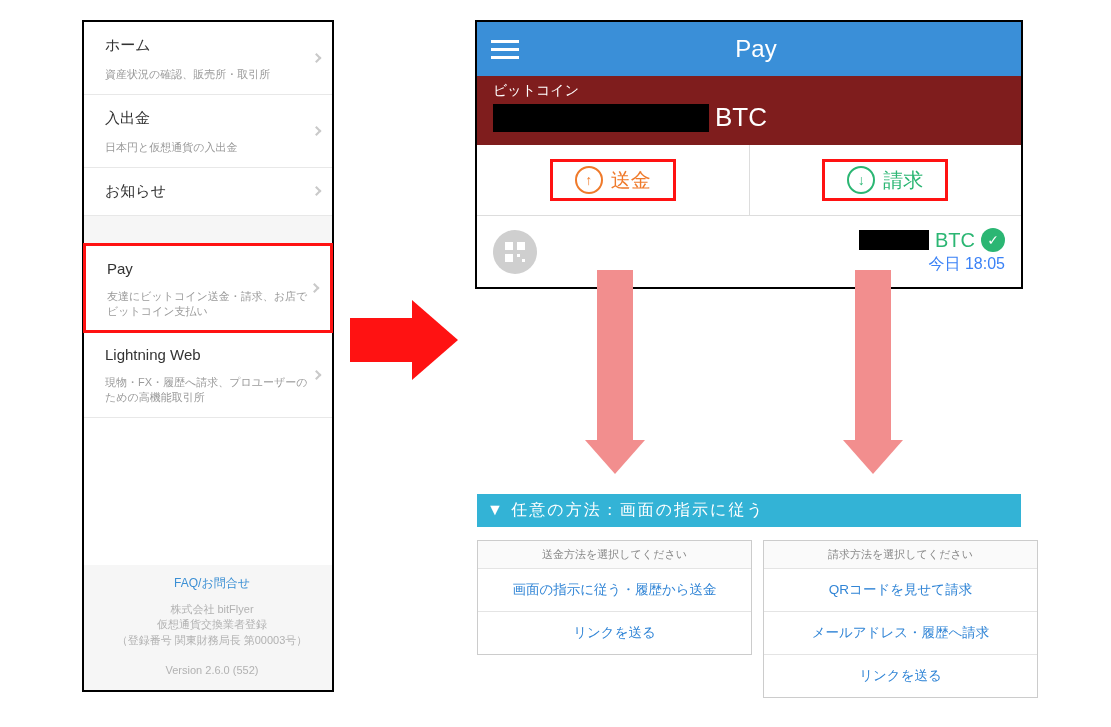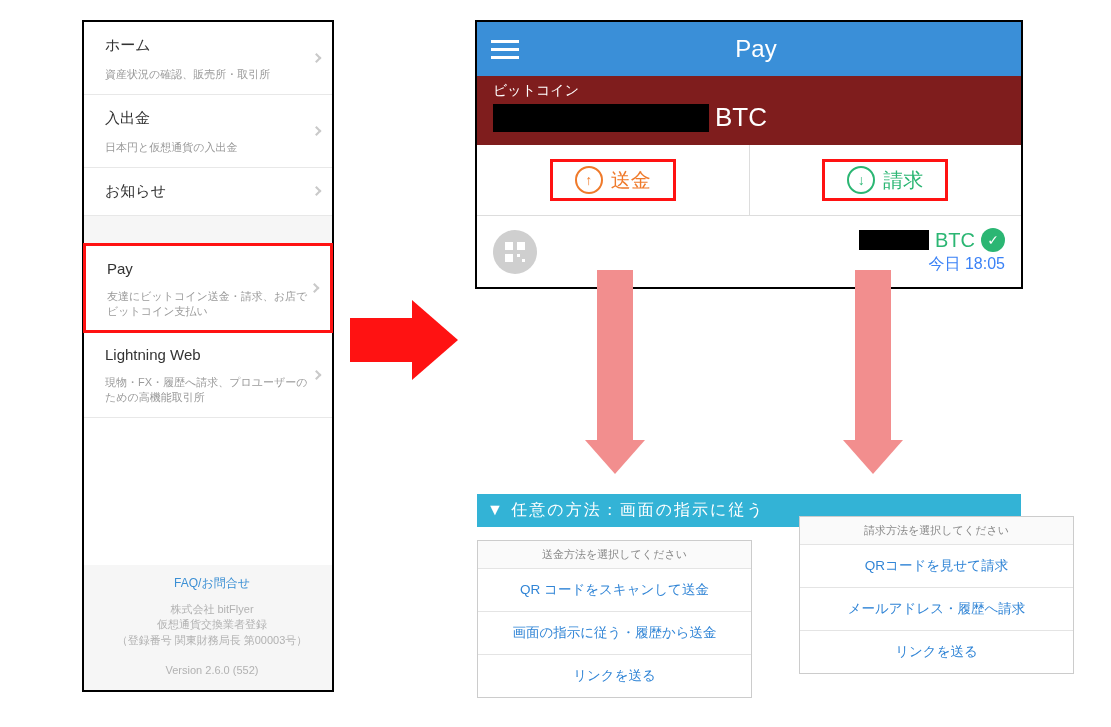--- a/index.html
+++ b/index.html
@@ -265,21 +265,21 @@
   }
 
   
   .opts {
     position: absolute;
     width: 275px;
     border: 1px solid #ccc;
     background:#fff;
   }
   .opts.left  { left: 477px; top: 540px; }
-  .opts.right { left: 763px; top: 516px; margin-left: 36px; }
+  .opts.right { left: 763px; top: 540px; }
   .opts .head {
     font-size: 11px;
     color:#888;
     text-align:center;
     padding: 6px 0;
     border-bottom:1px solid #e4e4e4;
     background:#fafafa;
   }
   .opts .opt {
     padding: 12px 0;
@@ -401,21 +401,20 @@
 </div>
 <div class="down-arrow a2">
   <div class="shaft"></div>
     <div class="head"></div>
 </div>
 
 <div class="blue-bar">▼ 任意の方法：画面の指示に従う</div>
 
 <div class="opts left">
   <div class="head">送金方法を選択してください</div>
-  <div class="opt">QR コードをスキャンして送金</div>
   <div class="opt">画面の指示に従う・履歴から送金</div>
   <div class="opt">リンクを送る</div>
 </div>
 
 <div class="opts right">
   <div class="head">請求方法を選択してください</div>
   <div class="opt">QRコードを見せて請求</div>
   <div class="opt">メールアドレス・履歴へ請求</div>
   <div class="opt">リンクを送る</div>
 </div>

